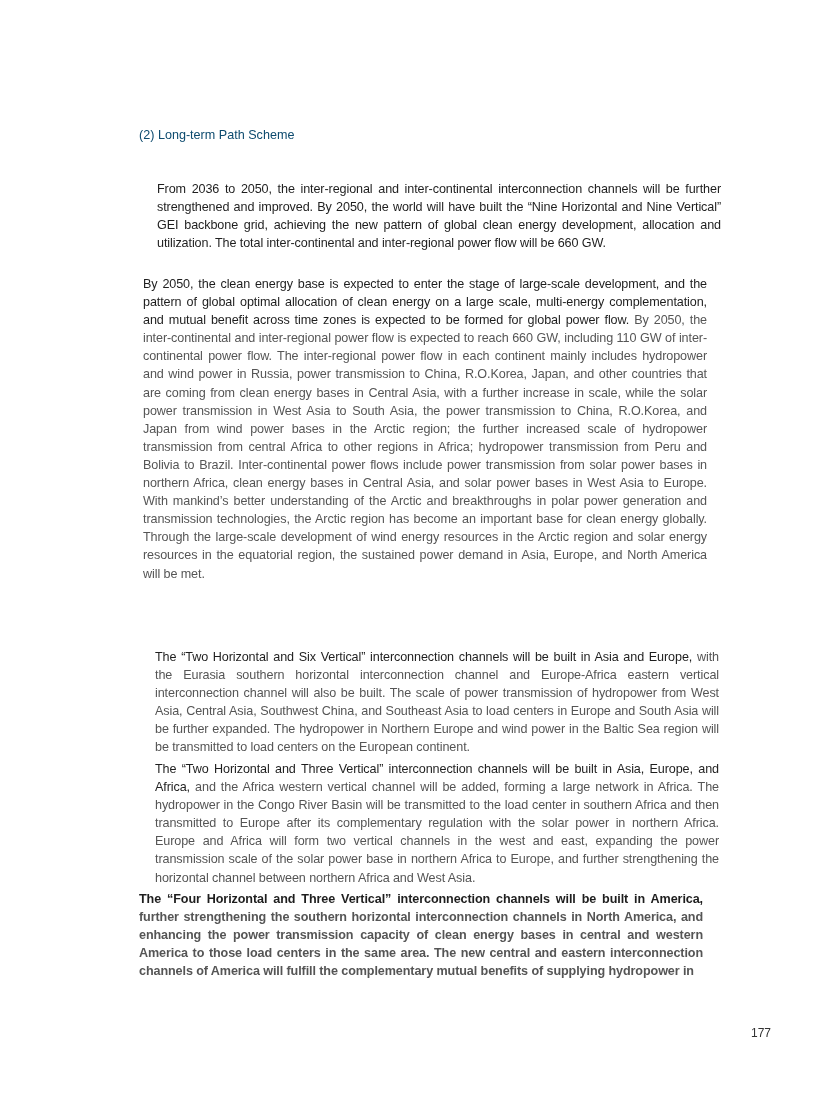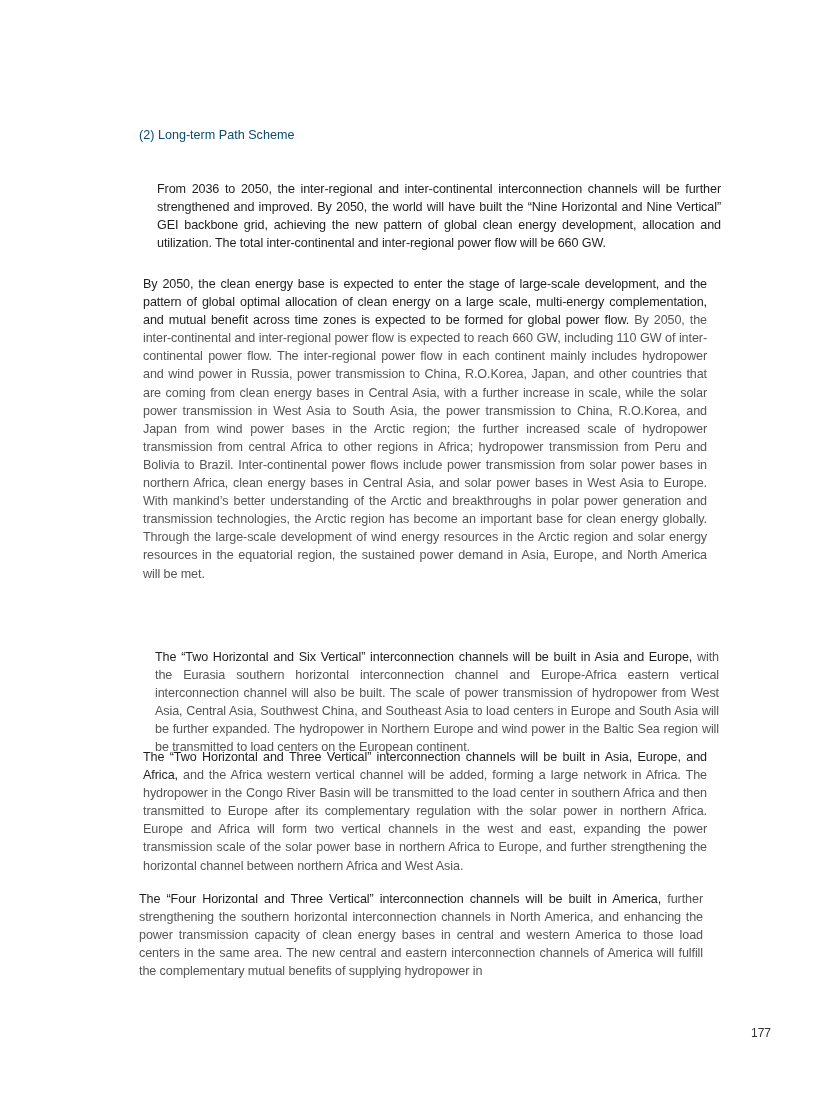--- a/index.html
+++ b/index.html
@@ -33,22 +33,22 @@
   </p>
 
   <p class="para" style="top:271px;margin:4px;">
     <span class="lead">By 2050, the clean energy base is expected to enter the stage of large-scale development, and the pattern of global optimal allocation of clean energy on a large scale, multi-energy complementation, and mutual benefit across time zones is expected to be formed for global power flow.</span><span> By 2050, the inter-continental and inter-regional power flow is expected to reach 660 GW, including 110 GW of inter-continental power flow. The inter-regional power flow in each continent mainly includes hydropower and wind power in Russia, power transmission to China, R.O.Korea, Japan, and other countries that are coming from clean energy bases in Central Asia, with a further increase in scale, while the solar power transmission in West Asia to South Asia, the power transmission to China, R.O.Korea, and Japan from wind power bases in the Arctic region; the further increased scale of hydropower transmission from central Africa to other regions in Africa; hydropower transmission from Peru and Bolivia to Brazil. Inter-continental power flows include power transmission from solar power bases in northern Africa, clean energy bases in Central Asia, and solar power bases in West Asia to Europe. With mankind’s better understanding of the Arctic and breakthroughs in polar power generation and transmission technologies, the Arctic region has become an important base for clean energy globally. Through the large-scale development of wind energy resources in the Arctic region and solar energy resources in the equatorial region, the sustained power demand in Asia, Europe, and North America will be met.</span>
   </p>
 
   <p class="para" style="top:632px;margin:16px;">
     <span class="lead">The “Two Horizontal and Six Vertical” interconnection channels will be built in Asia and Europe,</span><span> with the Eurasia southern horizontal interconnection channel and Europe-Africa eastern vertical interconnection channel will also be built. The scale of power transmission of hydropower from West Asia, Central Asia, Southwest China, and Southeast Asia to load centers in Europe and South Asia will be further expanded. The hydropower in Northern Europe and wind power in the Baltic Sea region will be transmitted to load centers on the European continent.</span>
   </p>
 
-  <p class="para" style="top:744px;margin:4px;">
+  <p class="para" style="top:744px;margin:16px;">
     <span class="lead">The “Two Horizontal and Three Vertical” interconnection channels will be built in Asia, Europe, and Africa,</span><span> and the Africa western vertical channel will be added, forming a large network in Africa. The hydropower in the Congo River Basin will be transmitted to the load center in southern Africa and then transmitted to Europe after its complementary regulation with the solar power in northern Africa. Europe and Africa will form two vertical channels in the west and east, expanding the power transmission scale of the solar power base in northern Africa to Europe, and further strengthening the horizontal channel between northern Africa and West Asia.</span>
   </p>
 
-  <p class="para" style="top:890px;margin:0;">
+  <p class="para" style="top:890px;margin:0;font-weight:bold;">
     <span class="lead">The “Four Horizontal and Three Vertical” interconnection channels will be built in America,</span><span> further strengthening the southern horizontal interconnection channels in North America, and enhancing the power transmission capacity of clean energy bases in central and western America to those load centers in the same area. The new central and eastern interconnection channels of America will fulfill the complementary mutual benefits of supplying hydropower in</span>
   </p>
 </div>
 
 <div class="page-number">177</div>
 
 </body></html>

